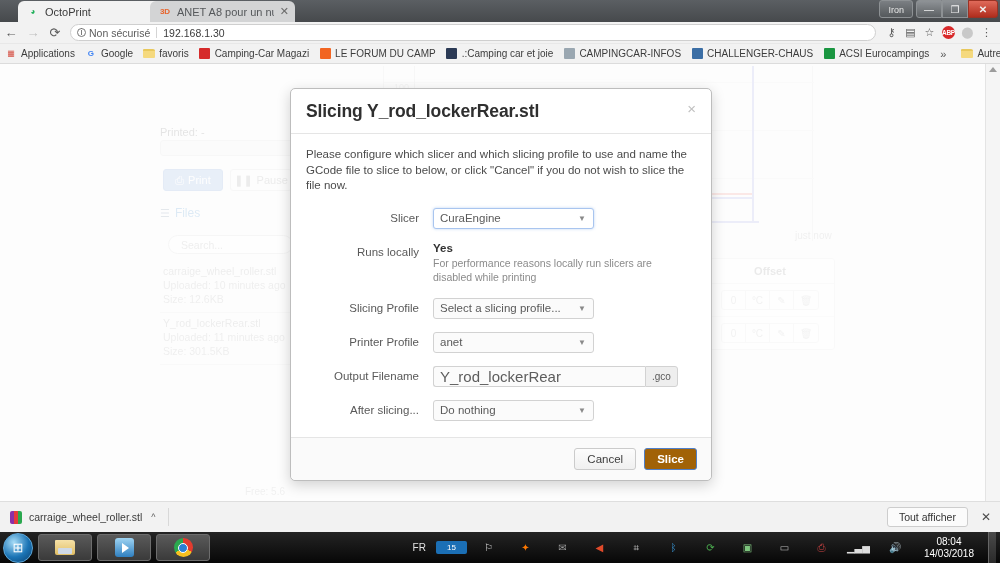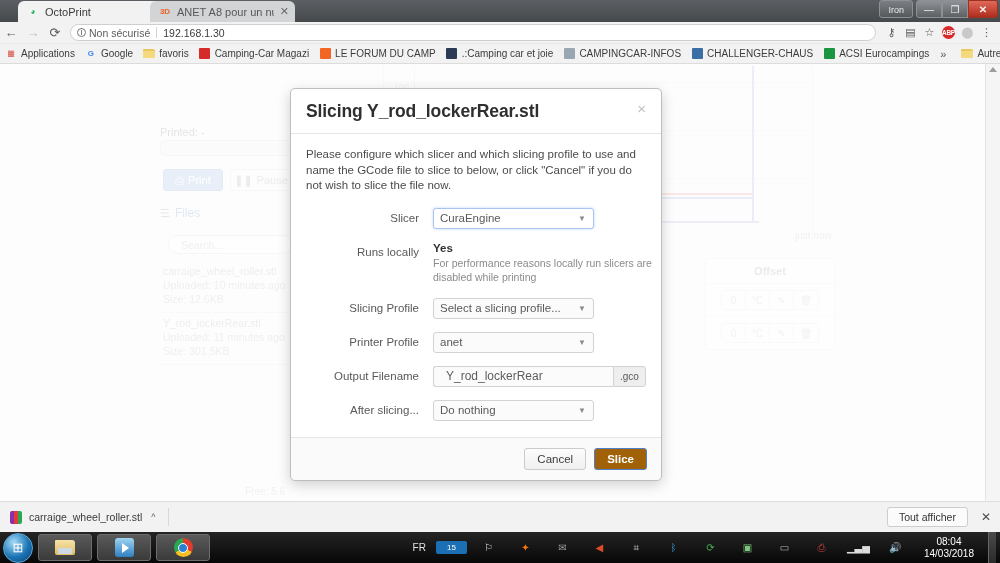--- a/index.html
+++ b/index.html
@@ -160,21 +160,21 @@
      border-bottom:1px solid #f3f3f3; }
   .offsetGrp { display:flex; border:1px solid #ededed; border-radius:3px; overflow:hidden; }
   .offsetCell { width:24px; height:18px; display:flex; align-items:center;
      justify-content:center; font-size:10px; color:#cfcfcf; border-right:1px solid #ededed;}
   .offsetCell:last-child { border-right:none; }
 
   
   .modalOverlay { position:absolute; left:0; top:64px; width:985px; height:437px;
      background: rgba(255,255,255,0.32); }
   .modal {
-     position:absolute; left:290px; top:88px; width:372px;
+     position:absolute; left:290px; top:88px; width:422px;
      background:#fff; border:1px solid #bdbdbd; border-radius:5px;
      box-shadow:0 4px 14px rgba(0,0,0,0.18);
   }
   .modalHeader { padding:12px 15px 11px 15px; border-bottom:1px solid #e5e5e5;
      display:flex; align-items:flex-start; }
   .modalTitle { font-size:17.5px; font-weight:bold; color:#2f2f2f; flex:1 1 auto;
      letter-spacing:-0.1px; }
   .modalClose { font-size:15px; color:#c0c0c0; line-height:1; cursor:pointer; }
   .modalBody { padding:13px 15px 12px 15px; }
   .modalIntro { font-size:11.5px; color:#4b4b4b; line-height:15.5px; margin-bottom:14px; }
@@ -187,21 +187,21 @@
      background:#fbfbfb; font-size:11.5px; color:#5a5a5a;
      display:flex; align-items:center; padding:0 6px; position:relative; }
   .selbox.focus { border:1px solid #a9c5ef; background:#fff;
      box-shadow:0 0 3px rgba(110,160,230,0.45); }
   .selbox .caret { position:absolute; right:7px; font-size:8px; color:#8a8a8a; }
   .staticYes { font-size:11.5px; font-weight:bold; color:#333; margin-bottom:2px; }
   .helpTxt { font-size:10.5px; color:#8b8b8b; line-height:14.5px; width:252px; }
   .inputGrp { display:flex; width:187px; }
   .inputGrp input { flex:1 1 auto; height:21px; border:1px solid #d2d2d2;
      border-right:none; border-radius:3px 0 0 3px; background:#fbfbfb;
-     font-size:12px; color:#5d5d5d; padding:0 12px;
+     font-size:15px; color:#5d5d5d; padding:0 6px;
      font-family:"Liberation Sans", sans-serif; outline:none;}
   .inputGrp .addon { height:21px; border:1px solid #d2d2d2; border-radius:0 3px 3px 0;
      background:#eeeeee; font-size:10px; color:#5a5a5a; padding:2px 6px;
      display:flex; align-items:center; }
   .modalFooter { border-top:1px solid #e5e5e5; padding:10px 14px;
      display:flex; justify-content:flex-end; gap:8px; background:#fafafa;
      border-radius:0 0 5px 5px; }
   .btn { height:22px; padding:0 12px; border-radius:3px; font-size:11.5px;
      display:flex; align-items:center; justify-content:center; cursor:pointer; }
   .btnCancel { background:linear-gradient(#fcfcfc,#f0f0f0); border:1px solid #cbcbcb;

